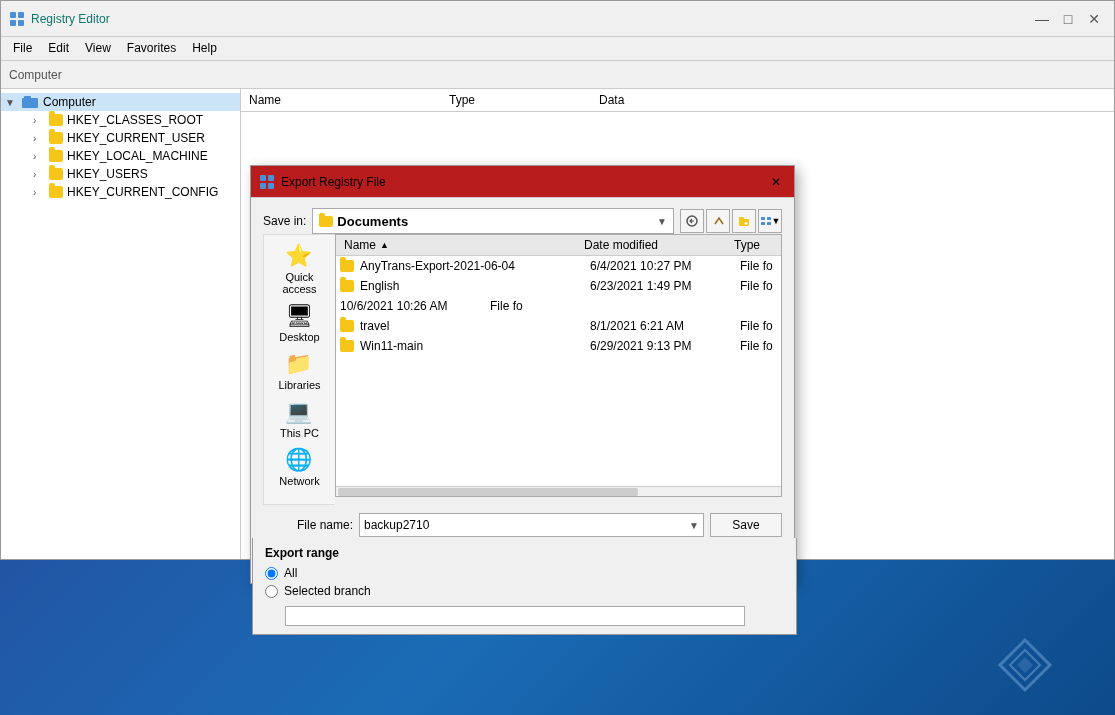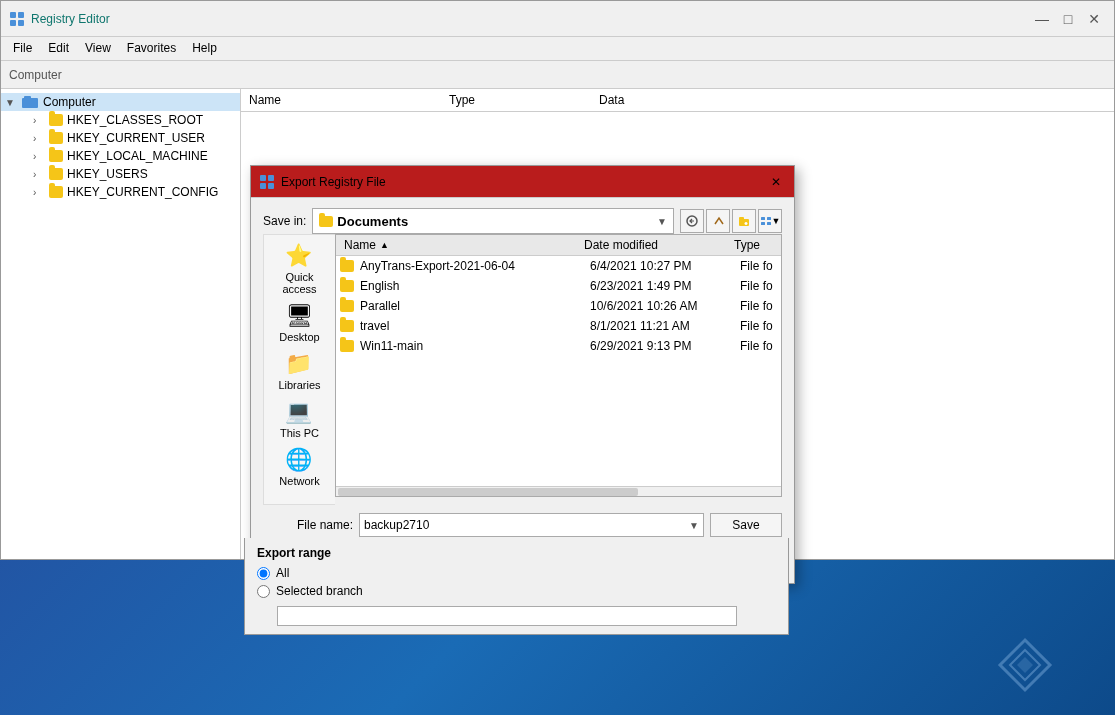--- a/index.html
+++ b/index.html
@@ -379,21 +379,21 @@
       cursor: pointer;
       display: flex;
       align-items: center;
       justify-content: center;
     }
 
     
     .export-range {
       position: absolute;
       bottom: 80px;
-      left: 244px;
+      left: 252px;
       width: 545px;
       background: #f0f0f0;
       padding: 8px 12px;
       border: 1px solid #999;
       border-top: none;
       z-index: 100;
     }
     .export-range-title {
       font-size: 12px;
       font-weight: bold;
@@ -632,33 +632,29 @@
           </div>
           <div class="file-row">
             <div class="file-name-cell">
               <span class="folder-icon-yellow" style="margin-right:6px;"></span>
               <span>English</span>
             </div>
             <div class="file-date-cell">6/23/2021 1:49 PM</div>
             <div class="file-type-cell">File fo</div>
           </div>
           <div class="file-row">
-            <div class="file-name-cell">
-              <span class="folder-icon-yellow" style="margin-right:6px;"></span>
-              <span>Parallel</span>
-            </div>
             <div class="file-date-cell">10/6/2021 10:26 AM</div>
             <div class="file-type-cell">File fo</div>
           </div>
           <div class="file-row">
             <div class="file-name-cell">
               <span class="folder-icon-yellow" style="margin-right:6px;"></span>
               <span>travel</span>
             </div>
-            <div class="file-date-cell">8/1/2021 11:21 AM</div>
+            <div class="file-date-cell">8/1/2021 6:21 AM</div>
             <div class="file-type-cell">File fo</div>
           </div>
           <div class="file-row">
             <div class="file-name-cell">
               <span class="folder-icon-yellow" style="margin-right:6px;"></span>
               <span>Win11-main</span>
             </div>
             <div class="file-date-cell">6/29/2021 9:13 PM</div>
             <div class="file-type-cell">File fo</div>
           </div>

